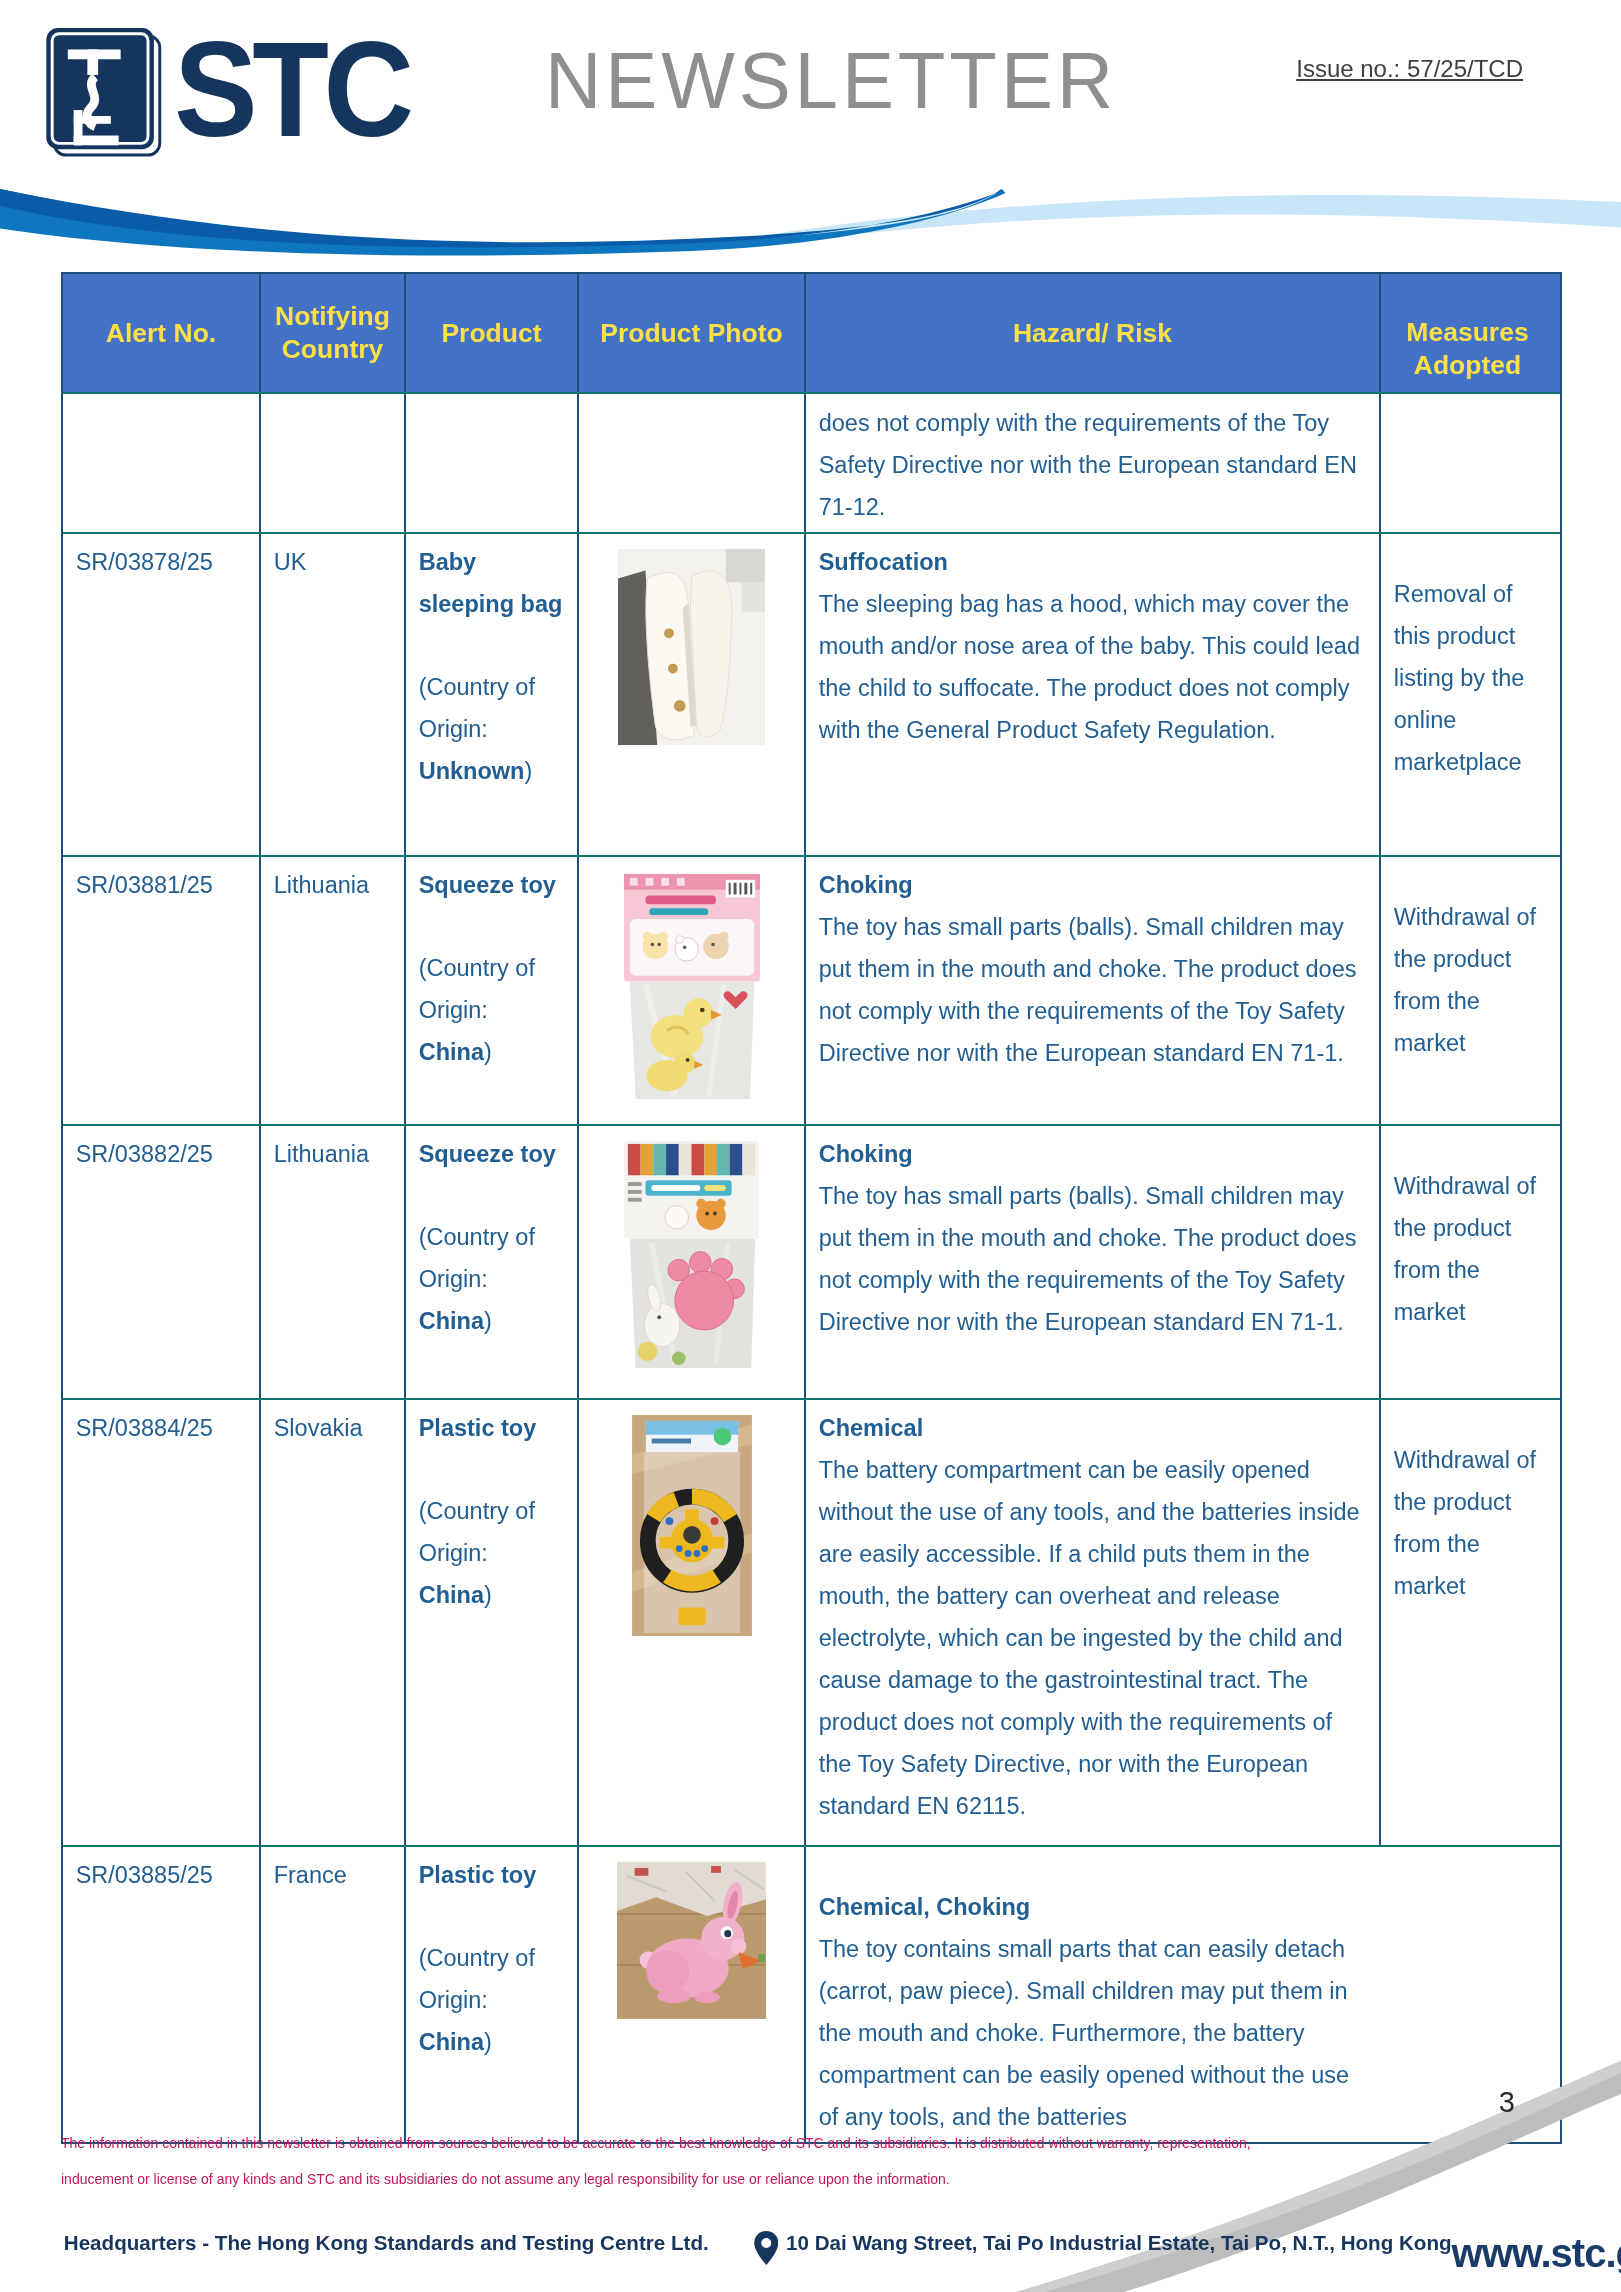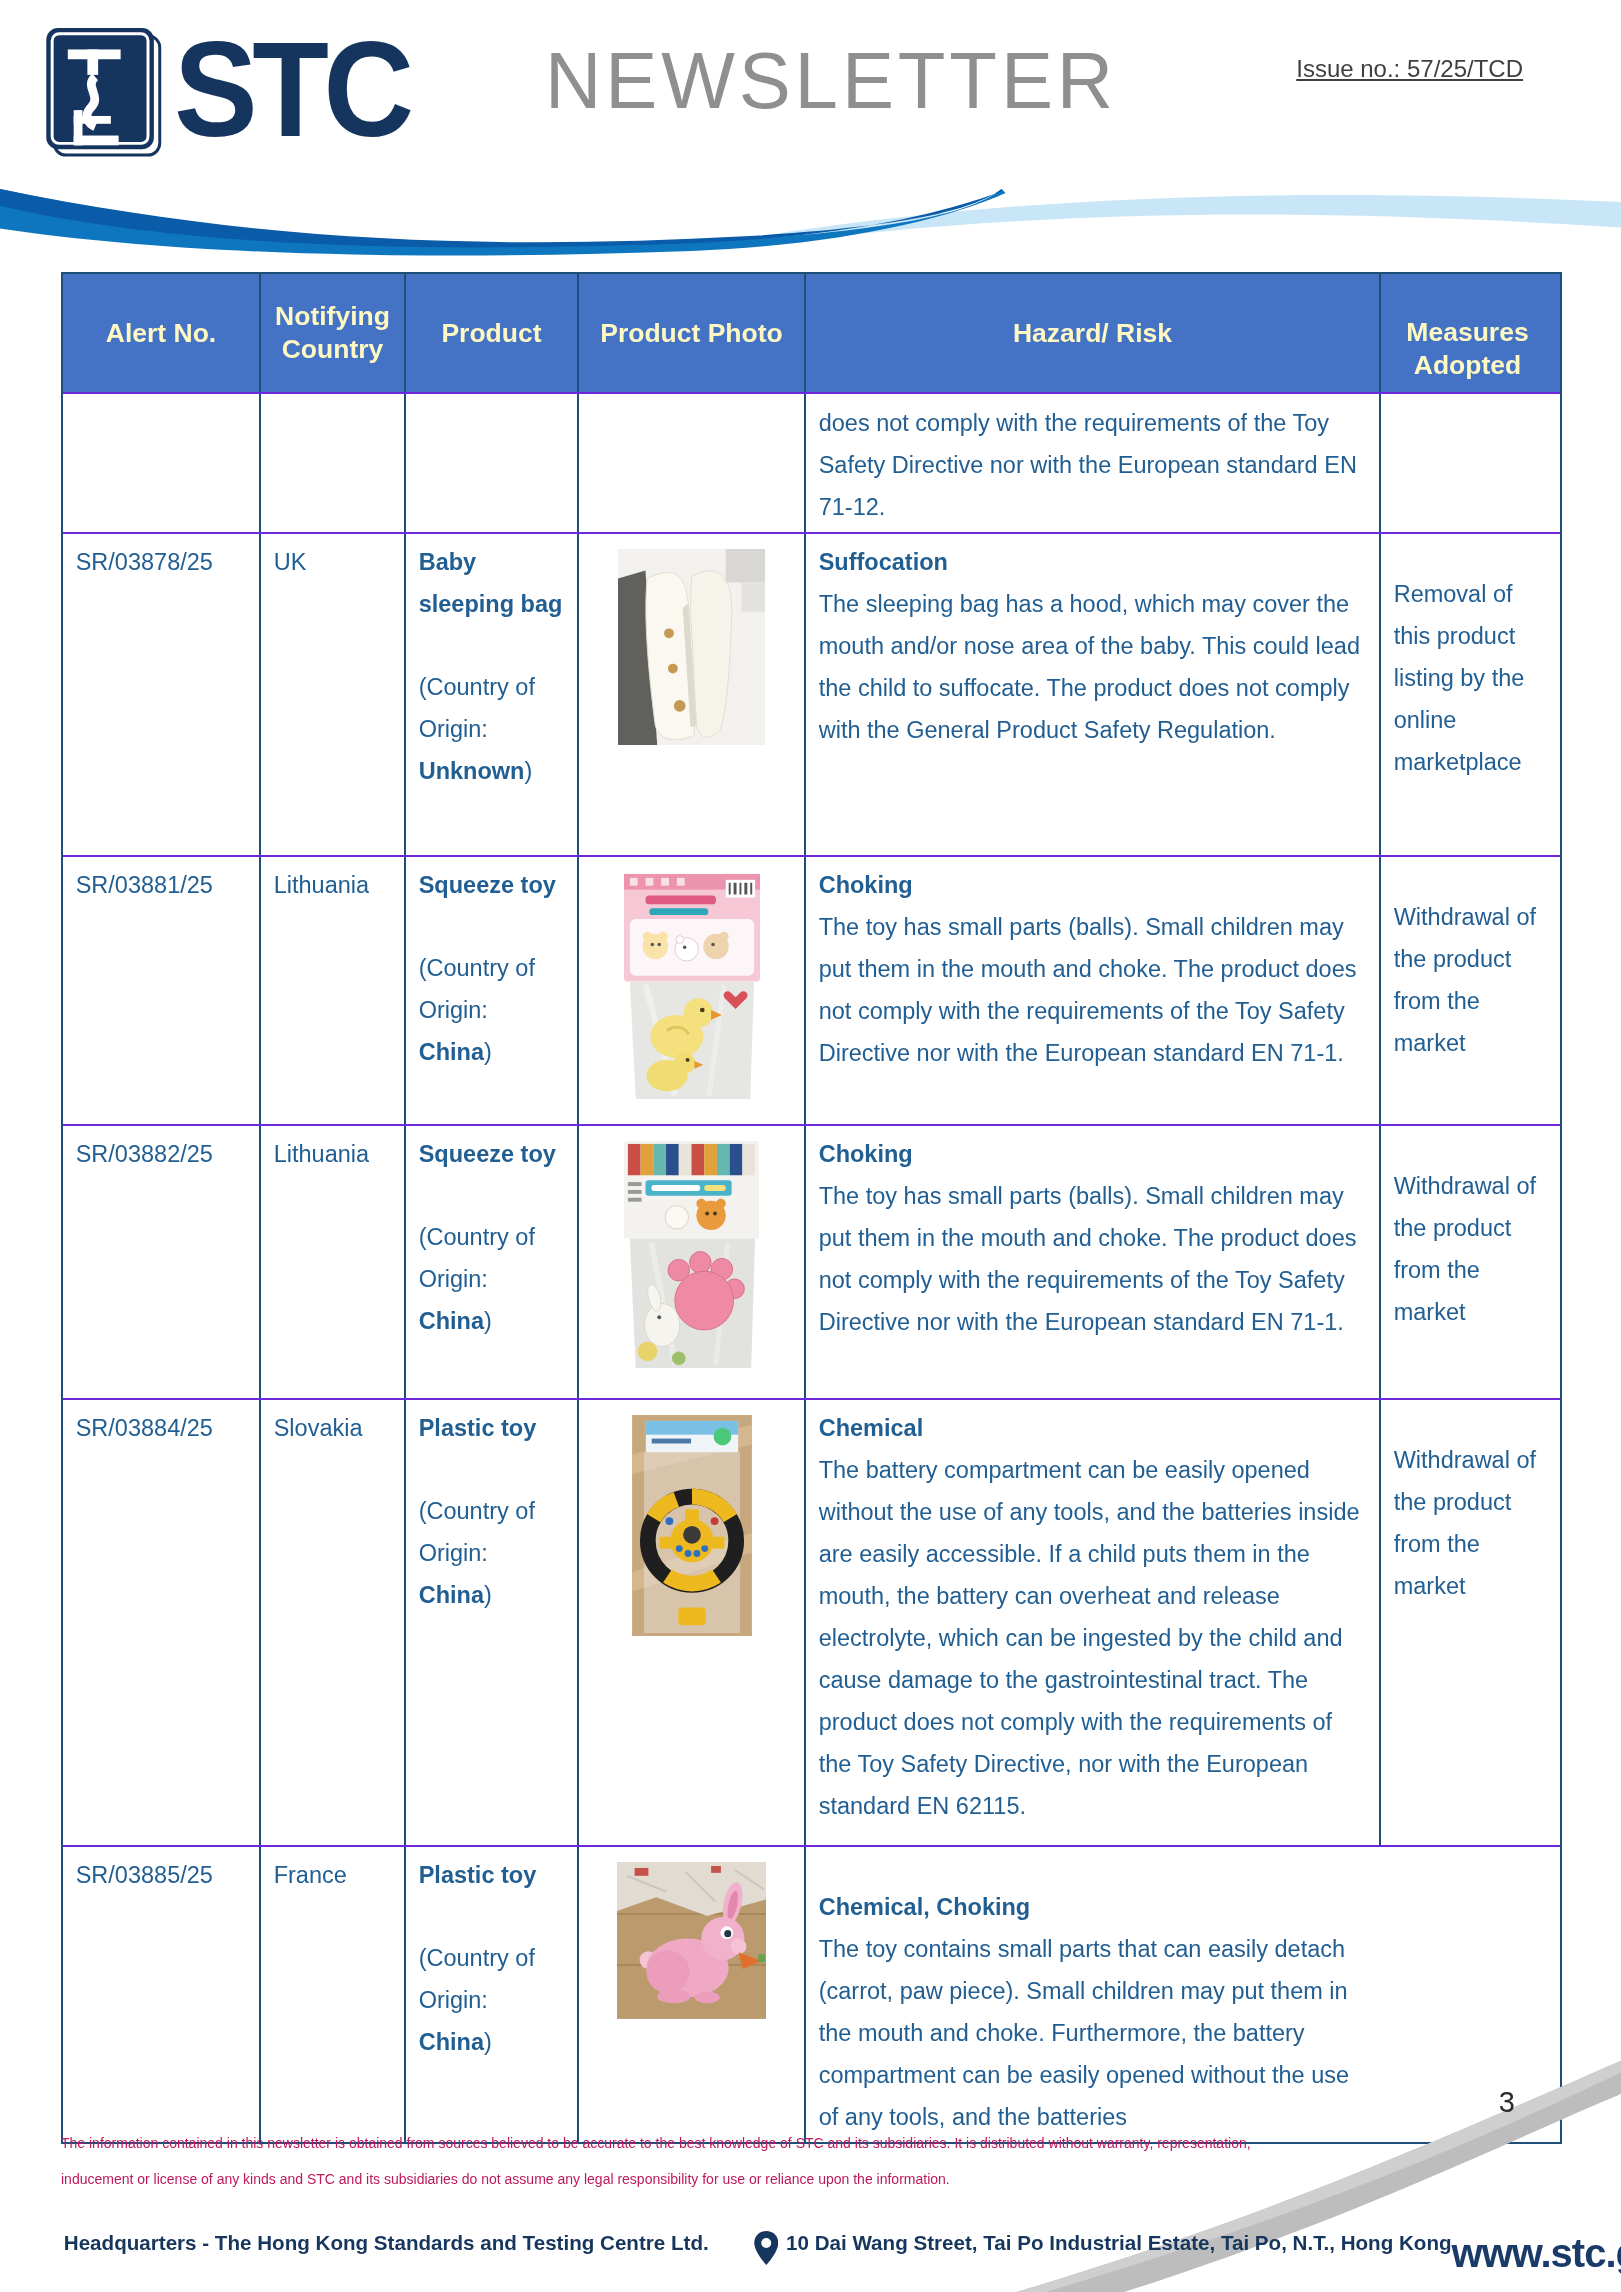--- a/index.html
+++ b/index.html
@@ -18,25 +18,25 @@
                     transform:scaleY(1.02);transform-origin:left top;}
   .issue{position:absolute;right:98px;top:55px;font-size:24px;color:#3F3F3F;text-decoration:underline;}
 
   .top-wave{position:absolute;left:0;top:135px;width:1621px;height:123px;}
 
   
   .alerts-table{position:absolute;left:61px;top:272px;width:1501px;
                 border:2px solid #1F4E79;box-sizing:border-box;
                 color:#215E92;font-size:23.5px;}
   .trow{display:grid;grid-template-columns:198px 145px 173px 227px 575px 173px;}
-  .trow + .trow{border-top:2px solid #6d28d9;}
+  .trow + .trow{border-top:2px solid #0f766e;}
   .cell{border-right:2px solid #1F4E79;box-sizing:border-box;
         padding:7.8px 12.7px 3.9px;line-height:42px;vertical-align:top;}
   .cell:last-child{border-right:none;margin-top:32px;}
-  .thead{background:#4472C4;color:#fef9c3;font-weight:bold;font-size:26.5px;}
+  .thead{background:#4472C4;color:#fde047;font-weight:bold;font-size:26.5px;}
   .thead .cell{display:flex;align-items:center;justify-content:center;
                text-align:center;line-height:33px;min-height:86px;padding:5.9px 7.8px;}
   .h0{min-height:127px}.h1{min-height:321px}.h2{min-height:267px}
   .h3{min-height:272px}.h4{min-height:445px}.h5{min-height:267px}
   .prodname{font-weight:bold;}
   .origin{margin-top:41px;max-width:125px;}
   .origin strong{font-weight:bold;}
   .hz-title{font-weight:bold;}
   .photo-cell{display:flex;justify-content:center;align-items:flex-start;
               padding-top:15.7px;}

